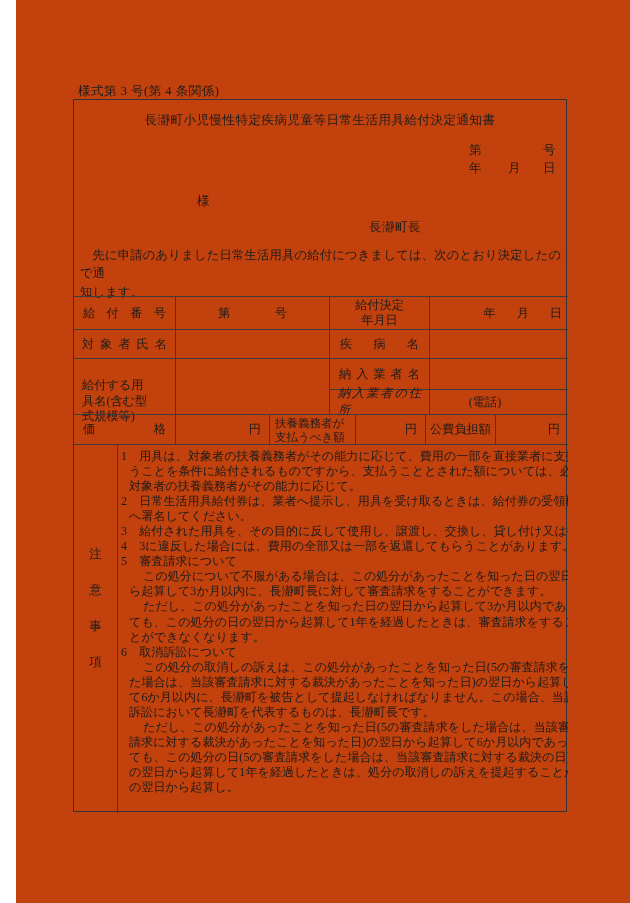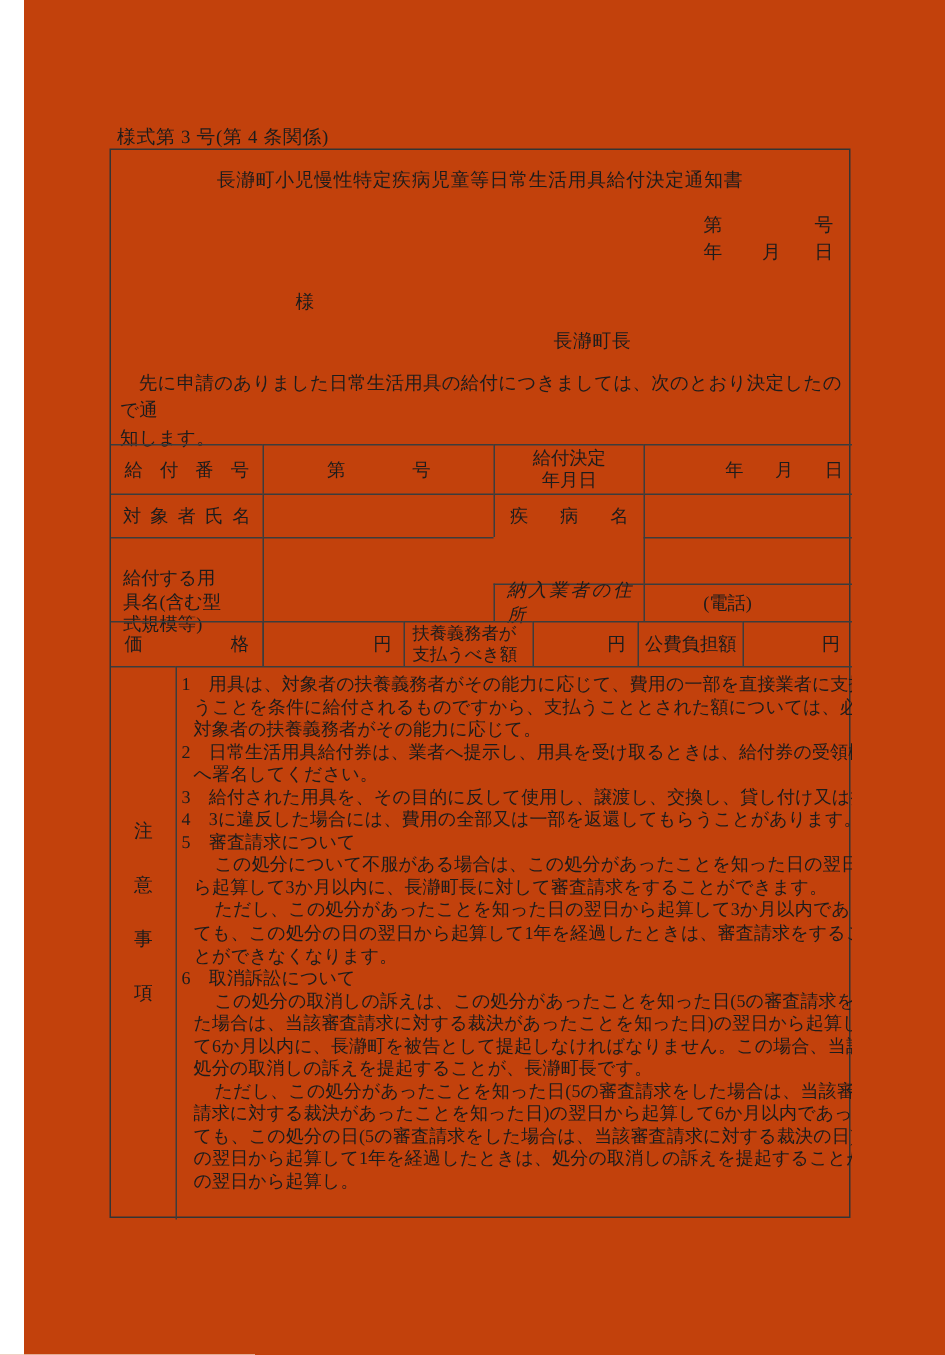--- a/index.html
+++ b/index.html
@@ -101,20 +101,23 @@
     </div>
 
     <div class="cell bt pre" style="left:0;top:258px;width:101px;height:86px;padding:0 0 0 8px;line-height:15.8px;">
       <span>給付する用
 具名(含む型
 式規模等)</span>
     </div>
     <div class="cell bt bl" style="left:101px;top:258px;width:154px;height:86px;">
       <span></span>
     </div>
+    <div class="cell bt bl" style="left:255px;top:258px;width:100px;height:31px;padding:0 9px;">
+      <span class="jst" style="width:100%;">納入業者名</span>
+    </div>
     <div class="cell bt bl" style="left:355px;top:258px;width:139px;height:31px;">
       <span></span>
     </div>
     <div class="cell bt bl" style="left:255px;top:289px;width:100px;height:25px;padding:0 8px;font-style:italic;">
       <span class="jst" style="width:100%;">納入業者の住所</span>
     </div>
     <div class="cell bt bl phone" style="left:355px;top:289px;width:139px;height:25px;">
       <span>(電話)</span>
     </div>
 
@@ -155,21 +158,21 @@
       <div class="ln n">5　審査請求について</div>
       <div class="ln p">この処分について不服がある場合は、この処分があったことを知った日の翌日か</div>
       <div class="ln c">ら起算して3か月以内に、長瀞町長に対して審査請求をすることができます。</div>
       <div class="ln p">ただし、この処分があったことを知った日の翌日から起算して3か月以内であっ</div>
       <div class="ln c">ても、この処分の日の翌日から起算して1年を経過したときは、審査請求をするこ</div>
       <div class="ln c">とができなくなります。</div>
       <div class="ln n">6　取消訴訟について</div>
       <div class="ln p">この処分の取消しの訴えは、この処分があったことを知った日(5の審査請求をし</div>
       <div class="ln c">た場合は、当該審査請求に対する裁決があったことを知った日)の翌日から起算し</div>
       <div class="ln c">て6か月以内に、長瀞町を被告として提起しなければなりません。この場合、当該</div>
-      <div class="ln c">処分の取消しの訴えを提起することが、長瀞町長です。</div>
+      <div class="ln c">訴訟において長瀞町を代表するものは、長瀞町長です。</div>
       <div class="ln p">ただし、この処分があったことを知った日(5の審査請求をした場合は、当該審査</div>
       <div class="ln c">請求に対する裁決があったことを知った日)の翌日から起算して6か月以内であっ</div>
       <div class="ln c">ても、この処分の日(5の審査請求をした場合は、当該審査請求に対する裁決の日)</div>
       <div class="ln c">の翌日から起算して1年を経過したときは、処分の取消しの訴えを提起することが</div>
       <div class="ln c">の翌日から起算し。</div>
     </div>
 
   </div>
 </div>
 

